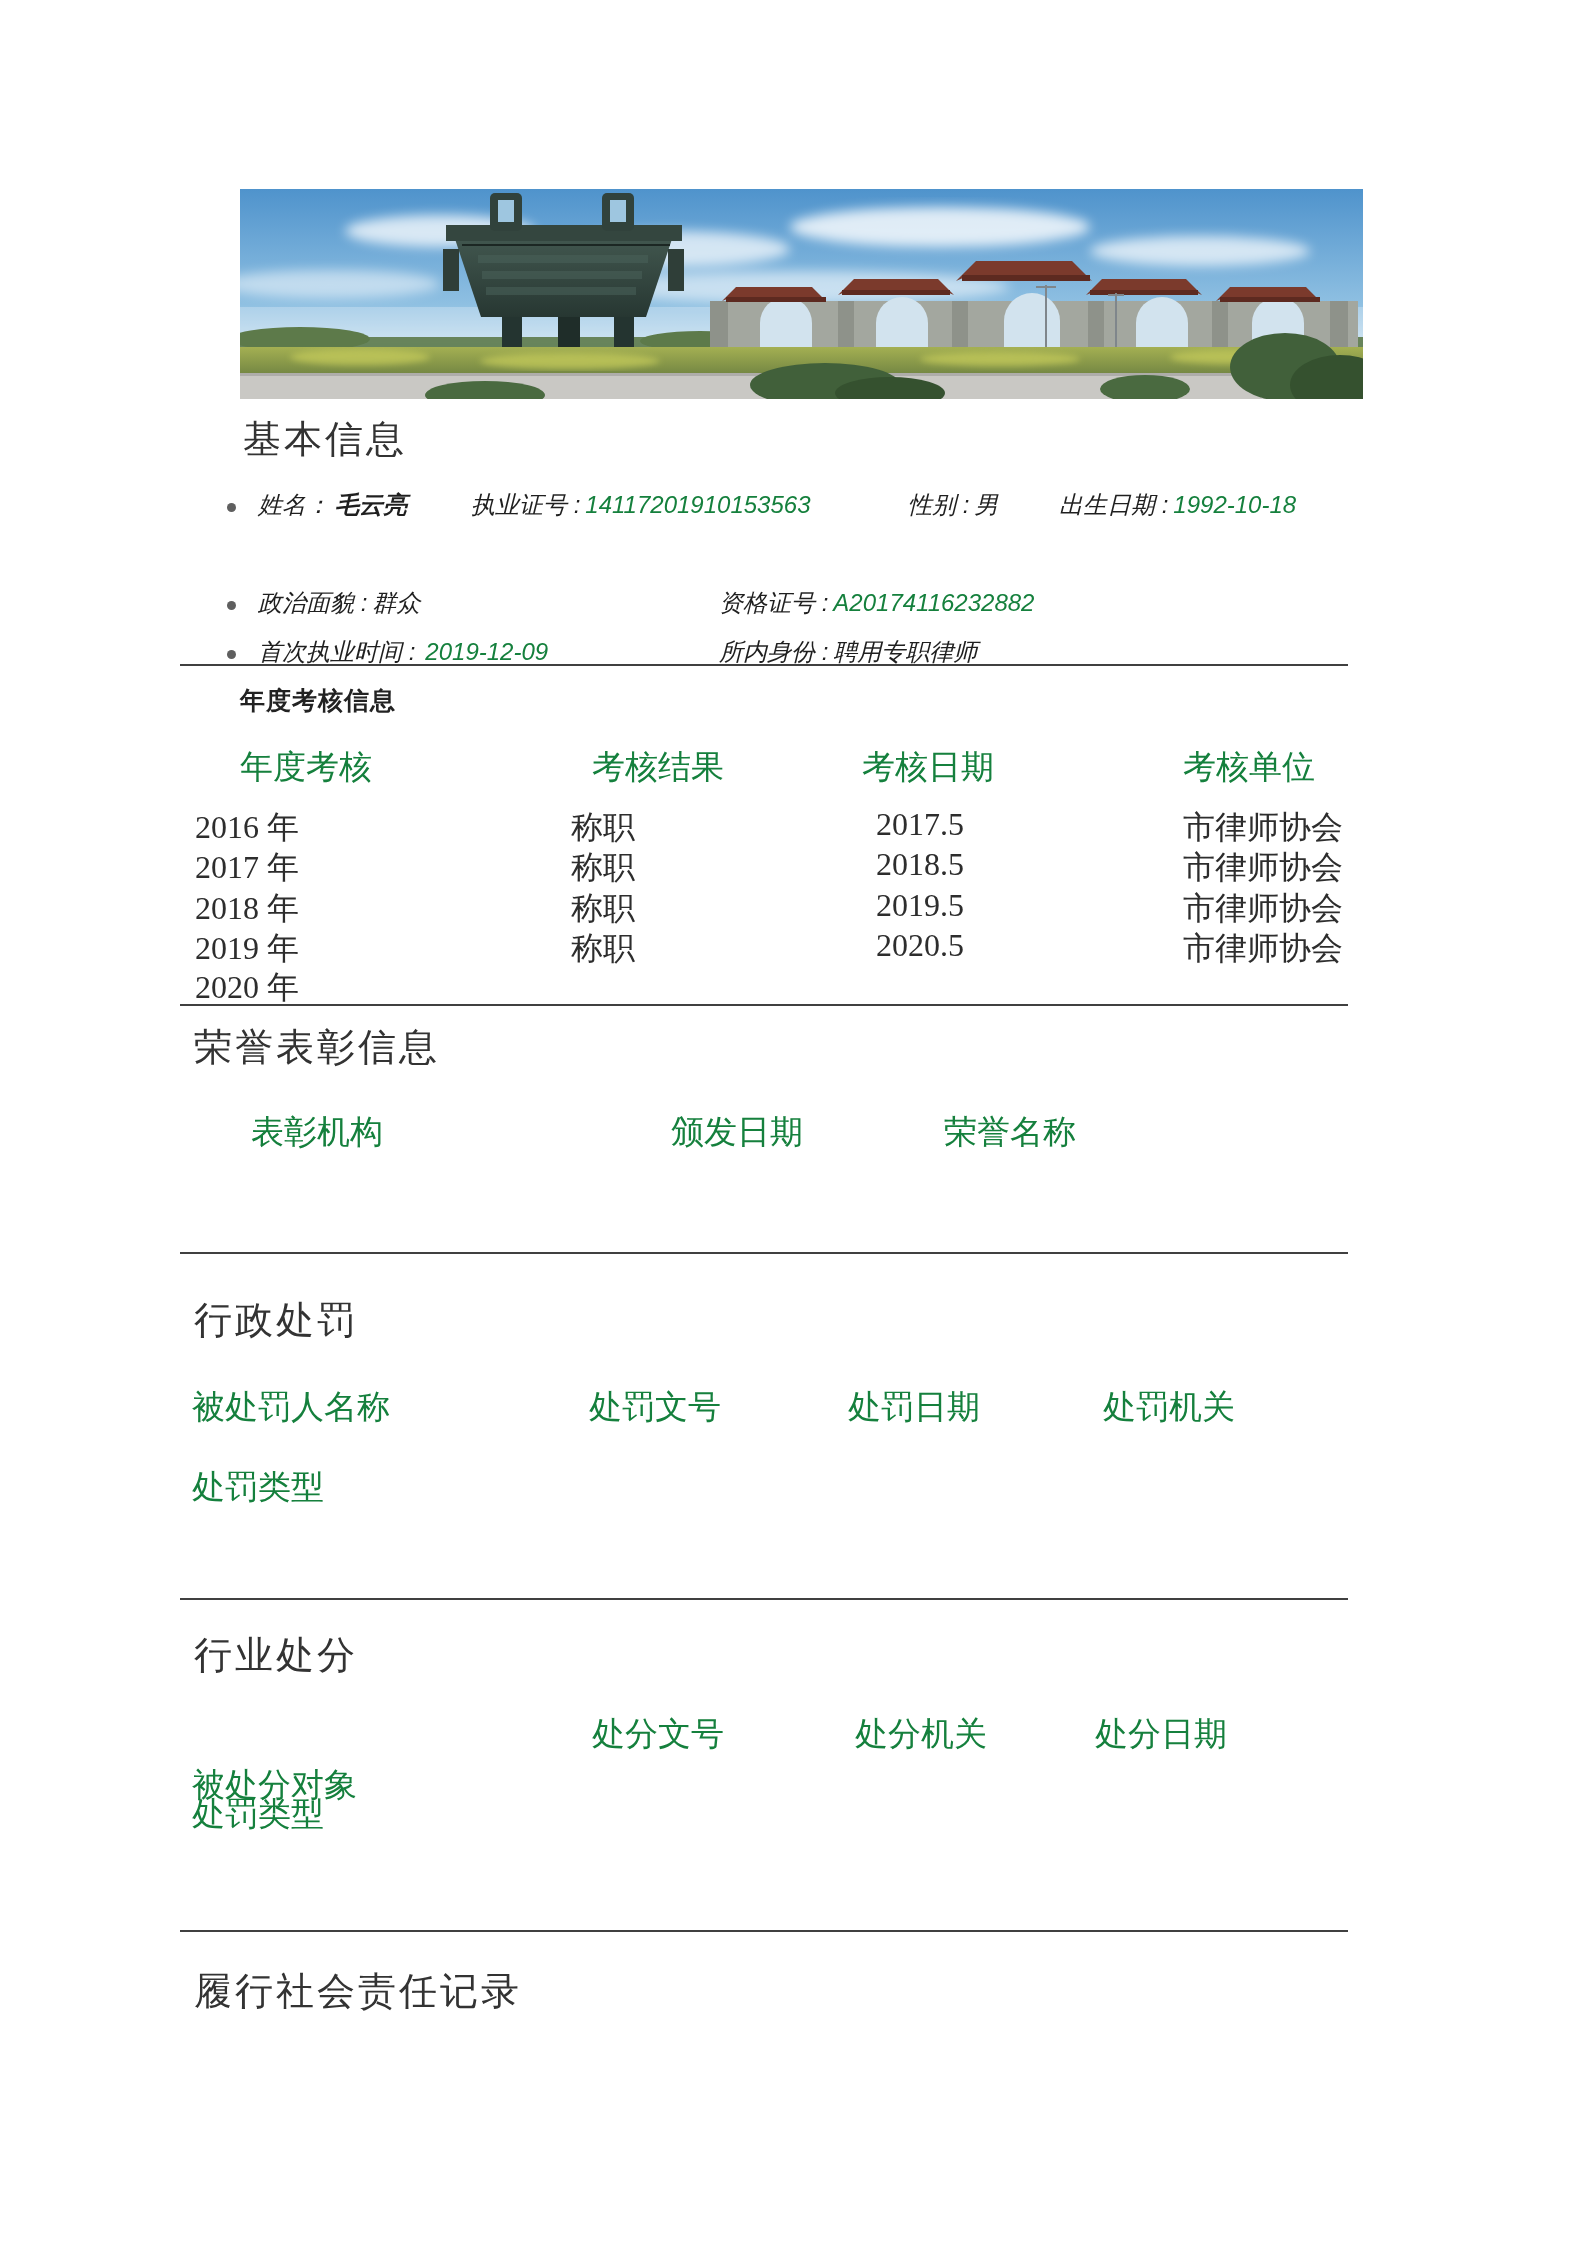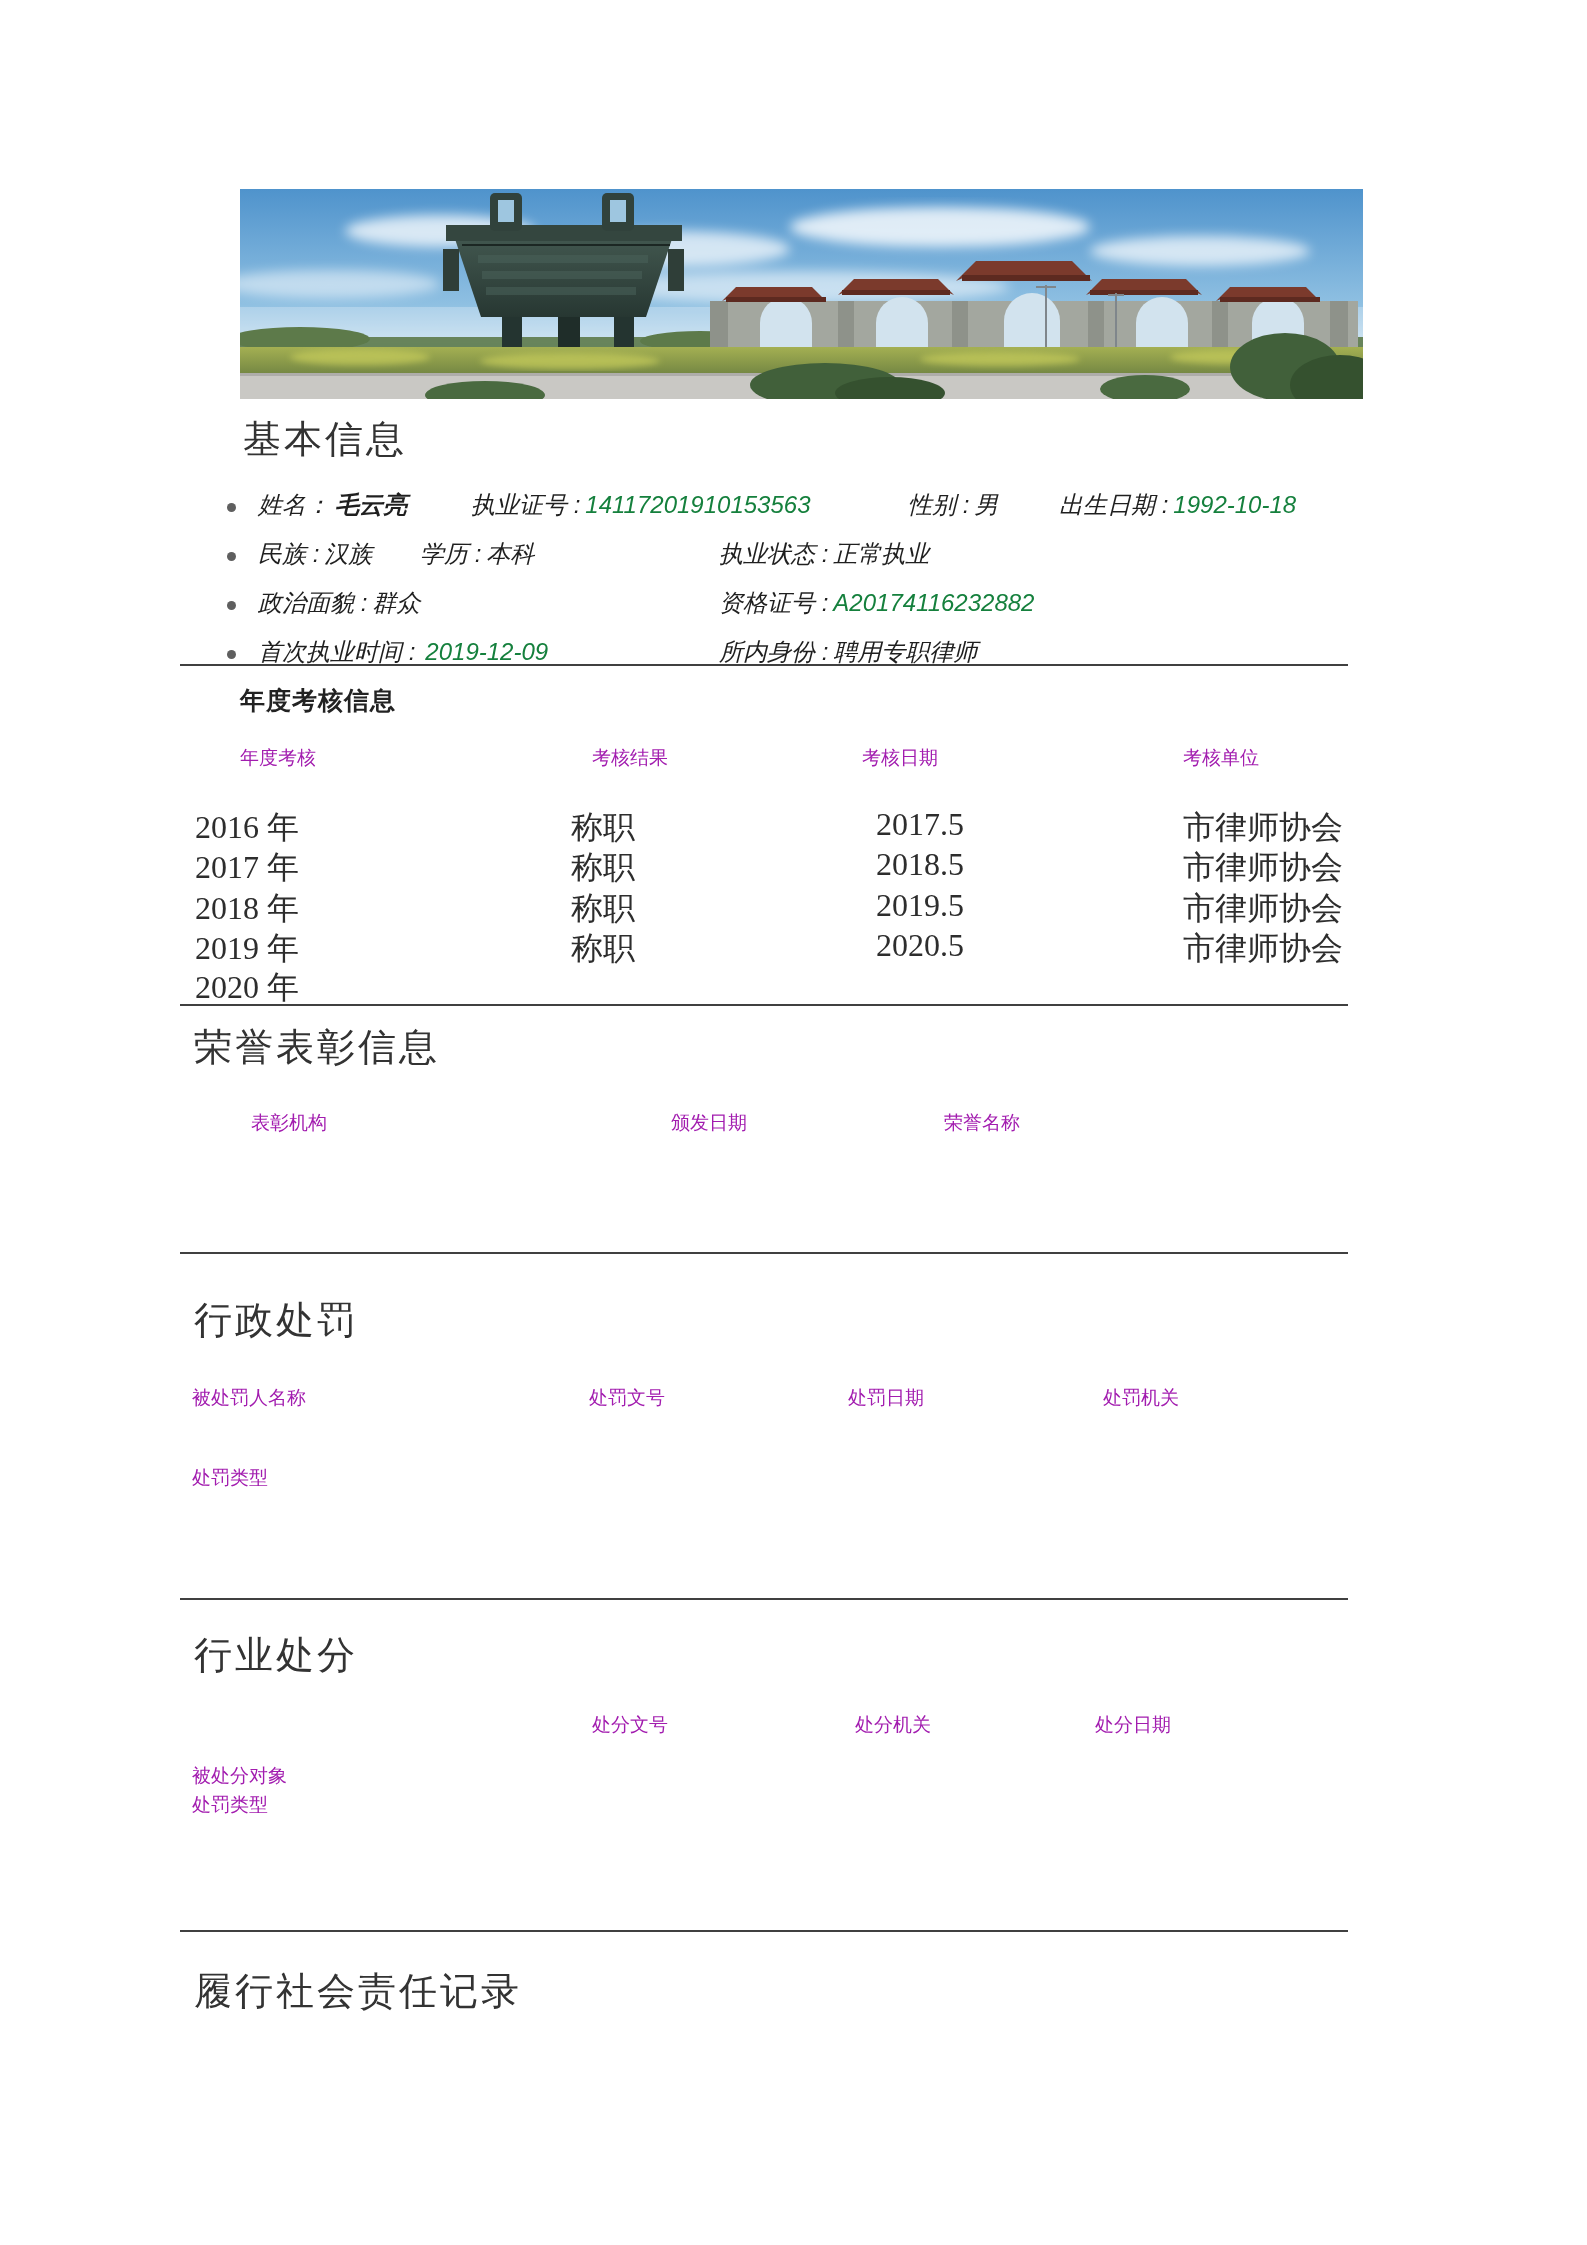--- a/index.html
+++ b/index.html
@@ -16,21 +16,21 @@
 
   .info-row{left:0;top:0;width:1587px;height:42px;}
   .dot{position:absolute;left:227px;width:9px;height:9px;border-radius:50%;background:#5f5f5f;}
   .grp{position:absolute;white-space:nowrap;font-size:24px;color:#1f1f1f;font-style:italic;}
   .grp .val{margin-left:5px;}
   .blue{color:#15803d;}
   .bold{font-weight:700;}
 
   .hr{height:0;border-top:2px solid #404040;width:1168px;left:180px;}
 
-  .col-header{font-size:19px;color:#a21caf;white-space:nowrap;}
+  .col-header{font-size:33px;color:#15803d;white-space:nowrap;}
   .cell{font-size:32px;color:#2d2d2d;white-space:nowrap;}
 </style>
 </head>
 <body>
 
 <div class="page">
 
   <div class="abs banner">
     <svg width="1123" height="210" viewBox="0 0 1123 210">
       <defs>
@@ -159,26 +159,20 @@
   <div class="abs serif sec-title" style="left:243px;top:414px;">基本信息</div>
 
   <div class="abs info-row sans" style="top:489px;">
     <span class="dot" style="top:14px;"></span>
     <span class="grp" style="left:258px;"><span>姓名：</span><span class="val bold">毛云亮</span></span>
     <span class="grp" style="left:471px;"><span>执业证号 :</span><span class="val blue">14117201910153563</span></span>
     <span class="grp" style="left:908px;"><span>性别 :</span><span class="val">男</span></span>
     <span class="grp" style="left:1059px;"><span>出生日期 :</span><span class="val blue">1992-10-18</span></span>
   </div>
 
-  <div class="abs info-row sans" style="top:538px;">
-    <span class="dot" style="top:14px;"></span>
-    <span class="grp" style="left:258px;"><span>民族 :</span><span class="val">汉族</span></span>
-    <span class="grp" style="left:420px;"><span>学历 :</span><span class="val">本科</span></span>
-    <span class="grp" style="left:719px;"><span>执业状态 :</span><span class="val">正常执业</span></span>
-  </div>
 
   <div class="abs info-row sans" style="top:587px;">
     <span class="dot" style="top:14px;"></span>
     <span class="grp" style="left:258px;"><span>政治面貌 :</span><span class="val">群众</span></span>
     <span class="grp" style="left:719px;"><span>资格证号 :</span><span class="val blue">A20174116232882</span></span>
   </div>
 
   <div class="abs info-row sans" style="top:636px;">
     <span class="dot" style="top:14px;"></span>
     <span class="grp" style="left:258px;"><span>首次执业时间 :</span><span class="val blue" style="margin-left:10px;">2019-12-09</span></span>

